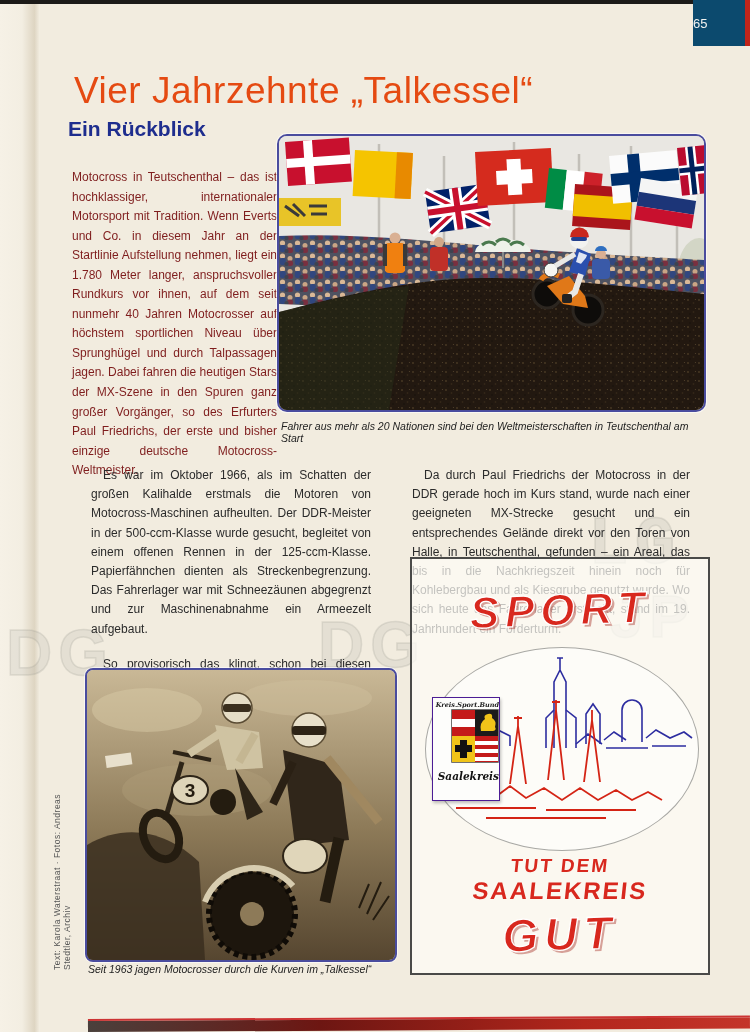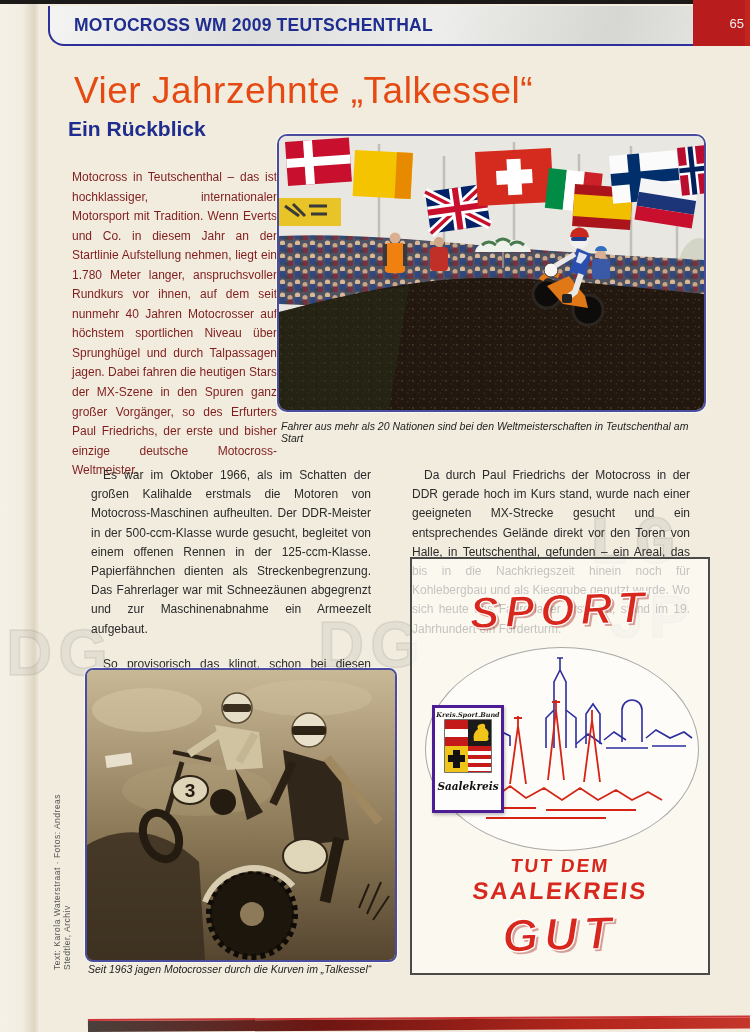--- a/index.html
+++ b/index.html
@@ -8,22 +8,22 @@
   
   .gutter{position:absolute;left:0;top:0;width:40px;height:1032px;
           background:linear-gradient(to right,#f6f1e6 0%,#f3eee2 55%,#ded5c2 86%,#f4efe3 100%);}
   .topline{position:absolute;left:0;top:0;width:750px;height:4px;background:#1c1a18;}
   
   .header-bar{position:absolute;left:48px;top:6px;width:700px;height:40px;
       background:linear-gradient(105deg,#f4f4f2 0%,#dddddb 30%,#eeeeec 55%,#d6d6d2 80%,#e9e9e7 100%);
       border-left:2px solid #2d2f9a;border-bottom:2px solid #2d2f9a;
       border-bottom-left-radius:16px;display:flex;align-items:center;padding-left:24px;box-sizing:border-box;}
   .header-title{color:#1e2d8e;font-weight:bold;font-size:17.5px;letter-spacing:.2px;}
-  .pagenum-box{position:absolute;right:0;top:0;width:57px;height:46px;background:#b91c1c;
-      display:flex;align-items:center;justify-content:flex-end;}
+  .pagenum-box{position:absolute;right:0;top:0;width:57px;height:46px;background:#0c4a6e;
+      display:flex;align-items:center;justify-content:flex-start;}
   .pagenum-box span{color:#f2f2f0;font-size:13px;margin-right:6px;}
   .red-sliver{position:absolute;right:0;top:0;width:5px;height:46px;background:#c1251b;}
   
   .wm{position:absolute;font-weight:bold;color:rgba(150,148,142,0.14);
       -webkit-text-stroke:1.5px rgba(150,148,142,0.22);letter-spacing:6px;}
   
   .title{position:absolute;left:74px;top:70px;margin:0;font-size:37px;font-weight:normal;
          color:#e54a12;letter-spacing:.5px;}
   .subtitle{position:absolute;left:68px;top:117px;margin:0;font-size:21px;font-weight:bold;color:#1e2d8e;}
   
@@ -44,22 +44,22 @@
   .col p{margin:16px;text-indent:12px;}
   .col p + p{margin-top:2px;}
   
   .adbox{position:absolute;left:410px;top:557px;width:300px;height:418px;
          background:rgba(253,252,247,.72);border:2px solid #4a4a48;box-sizing:border-box;}
   .ad-sport{position:absolute;left:0;width:100%;top:26px;text-align:center;font-size:44px;
             font-weight:bold;font-style:italic;color:#d8281e;-webkit-text-stroke:1.3px #ffffff;
             text-shadow:2.5px 2.5px 0 rgba(160,30,20,.4);letter-spacing:6px;transform:rotate(-2deg);}
   .ad-oval{position:absolute;left:13px;top:88px;width:272px;height:202px;border:1.5px solid #a8a8a4;
            border-radius:50%;background:rgba(255,255,255,.55);}
-  .ad-logo{position:absolute;left:20px;top:146px;width:66px;height:102px;background:#fdfdfb;
-           border:3px solid #4c1d95;box-shadow:1px 2px 3px rgba(0,0,0,.25);text-align:center;}
+  .ad-logo{position:absolute;left:20px;top:138px;width:66px;height:102px;background:#fdfdfb;
+           border:1px solid #4c1d95;box-shadow:1px 2px 3px rgba(0,0,0,.25);text-align:right;}
   .logo-top{font-family:"DejaVu Serif",serif;font-style:italic;font-weight:bold;font-size:6.5px;
             color:#1c1c1c;margin-top:3px;}
   .logo-bottom{font-family:"DejaVu Serif",serif;font-style:italic;font-weight:bold;font-size:10.5px;
             color:#111;margin-top:1px;}
   .ad-l1{position:absolute;left:0;width:100%;top:296px;text-align:center;font-size:19px;font-weight:bold;
          color:#d8281e;letter-spacing:2px;transform:skewX(-6deg);}
   .ad-l2{position:absolute;left:0;width:100%;top:318px;text-align:center;font-size:24px;font-weight:bold;
          color:#d8281e;letter-spacing:2px;transform:skewX(-6deg);}
   .ad-gut{position:absolute;left:0;width:100%;top:348px;text-align:center;font-size:46px;
           font-weight:bold;font-style:italic;color:#d8281e;-webkit-text-stroke:1.3px #ffffff;
@@ -77,23 +77,20 @@
 
 <div class="page">
   <div class="gutter"></div>
   <div class="topline"></div>
 
   <div class="wm" style="left:588px;top:506px;font-size:68px;font-family:Liberation Mono, monospace;">LG</div>
   <div class="wm" style="left:610px;top:582px;font-size:60px;">JP</div>
   <div class="wm" style="left:318px;top:608px;font-size:64px;">DG</div>
   <div class="wm" style="left:6px;top:616px;font-size:64px;">DG</div>
 
-  <div class="header-bar">
-    <span class="header-title">MOTOCROSS WM 2009 TEUTSCHENTHAL</span>
-  </div>
   <div class="pagenum-box">
     <span>65</span>
     <div class="red-sliver"></div>
   </div>
 
   <h1 class="title">Vier Jahrzehnte „Talkessel“</h1>
   <h2 class="subtitle">Ein Rückblick</h2>
 
   <div class="intro">Motocross in Teutschenthal – das ist hochklassiger, internationaler Motorsport mit Tradition. Wenn Everts und Co. in diesem Jahr an der Startlinie Aufstellung nehmen, liegt ein 1.780 Meter langer, anspruchsvoller Rundkurs vor ihnen, auf dem seit nunmehr 40 Jahren Motocrosser auf höchstem sportlichen Niveau über Sprunghügel und durch Talpassagen jagen. Dabei fahren die heutigen Stars der MX-Szene in den Spuren ganz großer Vorgänger, so des Erfurters Paul Friedrichs, der erste und bisher einzige deutsche Motocross-Weltmeister.</div>
 

